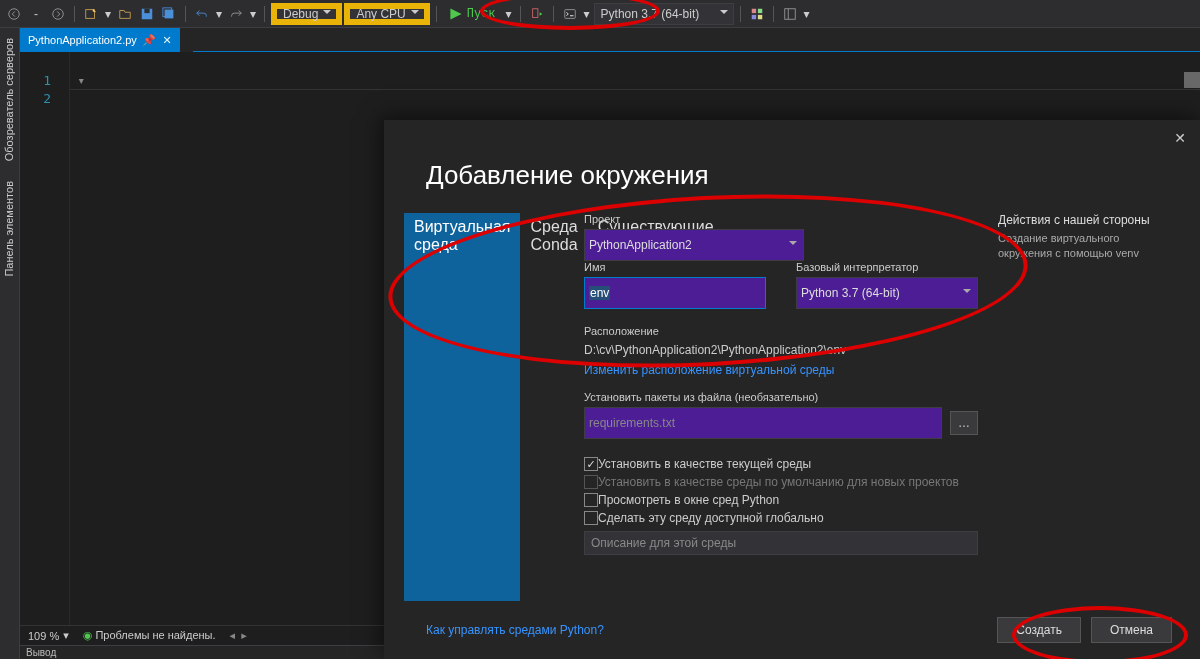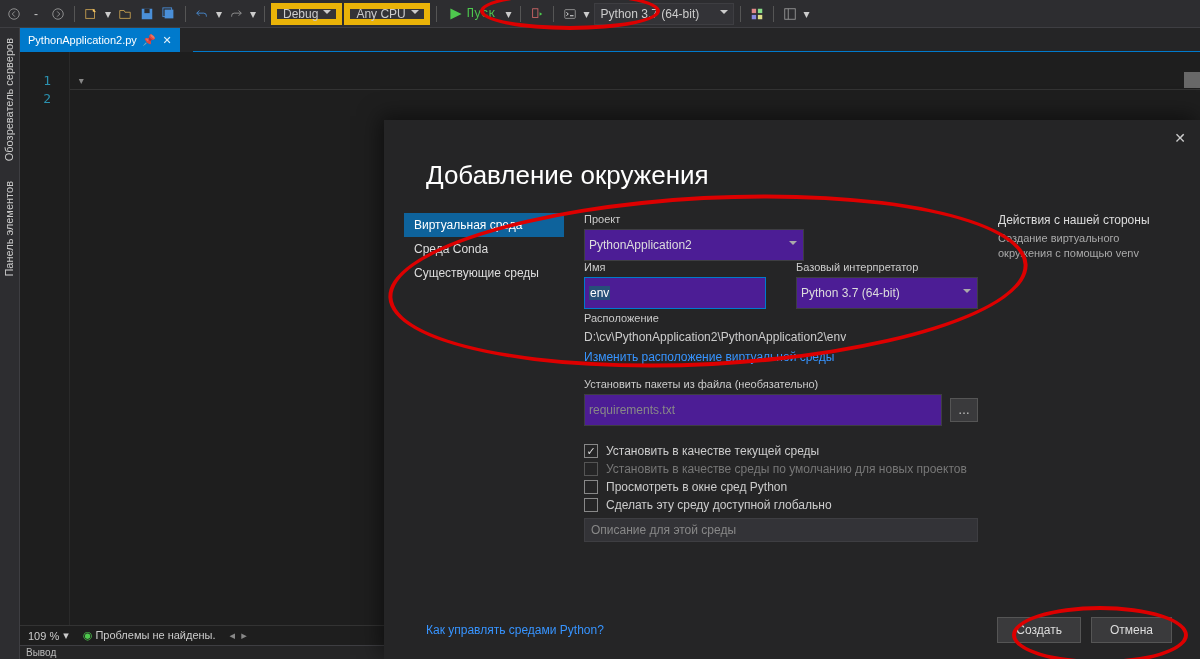--- a/index.html
+++ b/index.html
@@ -41,40 +41,40 @@
 .status-ok-ico { color: #4ec94e; }
 .status-arrows { color: #888; }
 
 .out-bar { position: absolute; left: 20px; right: 0; bottom: 0; height: 14px; background: #252526; border-top: 1px solid #3e3e42; font-size: 10px; color: #bbb; padding: 0 6px; display: flex; align-items: center; }
 
 
 .modal { position: absolute; top: 120px; left: 384px; right: 0; bottom: 0; background: #252526; box-shadow: -4px -4px 20px rgba(0,0,0,0.5); display: flex; flex-direction: column; }
 .modal-close { position: absolute; top: 10px; right: 14px; color: #ccc; font-size: 14px; cursor: pointer; }
 .modal-title { font-size: 26px; font-weight: 300; color: #fff; padding: 40px 0 22px 42px; }
 .modal-body { flex: 1; display: flex; padding: 0 32px 0 20px; overflow: hidden; }
-.env-nav { width: 160px; display: flex; flex-direction: column; font-size: 12px; }
+.env-nav { width: 160px; display: flex; font-size: 16px; }
 .env-nav-item { padding: 5px 10px; cursor: pointer; color: #ddd; }
 .env-nav-item.active { background: #0e639c; color: #fff; }
 
 .form { flex: 1; padding-left: 20px; }
-.row { display: flex; gap: 30px; margin-bottom: 3px; }
+.row { display: flex; gap: 30px; margin-bottom: 16px; }
 .field { display: flex; flex-direction: column; gap: 4px; flex: 1; }
 .field.narrow { max-width: 220px; }
 .label { font-size: 11px; color: #ccc; }
 .sel, .inp { height: 32px; background: #4c1d95; border: 1px solid #3e3e42; color: #ddd; padding: 0 4px; font-size: 12px; display: flex; align-items: center; position: relative; }
 .sel { cursor: pointer; }
 .sel::after { content: ""; position: absolute; right: 6px; top: 50%; transform: translateY(-50%); border: 4px solid transparent; border-top-color: #aaa; }
 .inp-focus { border: 1px solid #007acc; }
 .inp-focus .val-sel { background: #264f78; color: #fff; padding: 0 1px; }
 .path-val { color: #ccc; font-size: 12px; margin-top: 2px; }
 .link { color: #3794ff; font-size: 12px; cursor: pointer; }
 .pkg-row { display: flex; gap: 8px; align-items: center; }
 .pkg-row .inp { flex: 1; color: #888; }
 .dots-btn { width: 28px; height: 24px; background: #3a3a3c; border: 1px solid #555; color: #ccc; display: flex; align-items: center; justify-content: center; cursor: pointer; }
-.cbx-row { display: flex; align-items: center; gap: 8px; margin: 4px 0; font-size: 12px; color: #ccc; }
+.cbx-row { display: flex; align-items: center; gap: 0; margin: 4px 0; font-size: 12px; color: #ccc; }
 .cbx { width: 14px; height: 14px; border: 1px solid #888; display: inline-flex; align-items: center; justify-content: center; cursor: pointer; }
 .cbx.checked::after { content: "✓"; font-size: 11px; color: #ddd; }
 .cbx.disabled { border-color: #555; cursor: default; }
 .cbx-row.disabled { color: #777; }
 .desc-inp { height: 24px; background: #333337; border: 1px solid #3e3e42; color: #888; padding: 0 6px; font-size: 12px; display: flex; align-items: center; margin-top: 6px; }
 
 .side-note { width: 190px; padding-left: 20px; font-size: 12px; }
 .side-note .nt-title { color: #ddd; margin-bottom: 4px; }
 .side-note .nt-body { color: #aaa; font-size: 11px; line-height: 1.4; }
 

